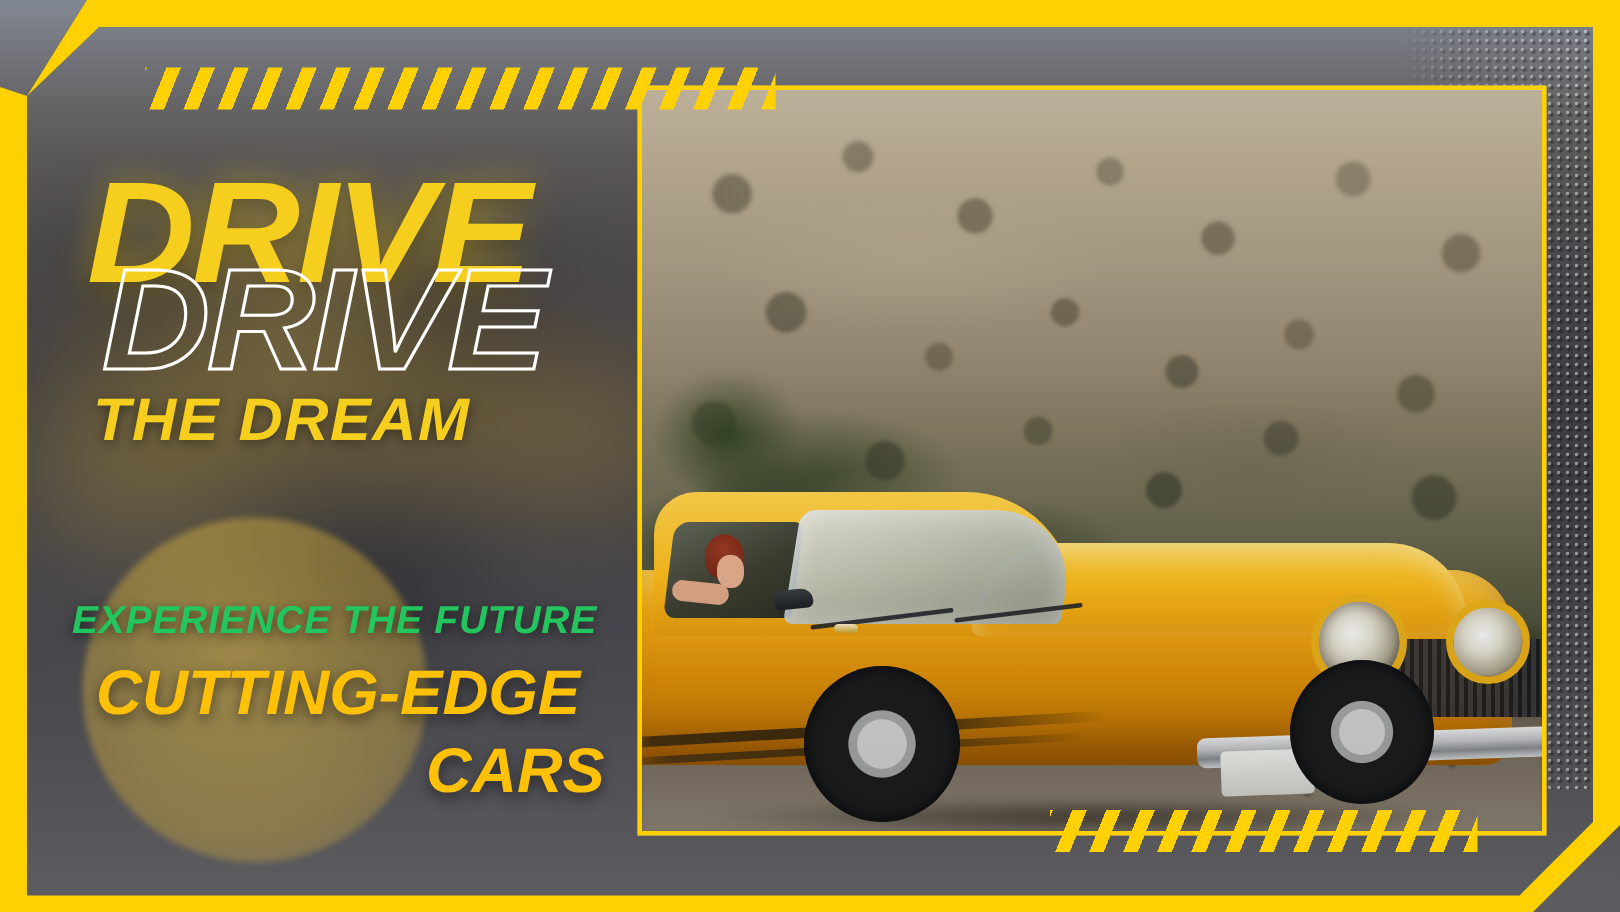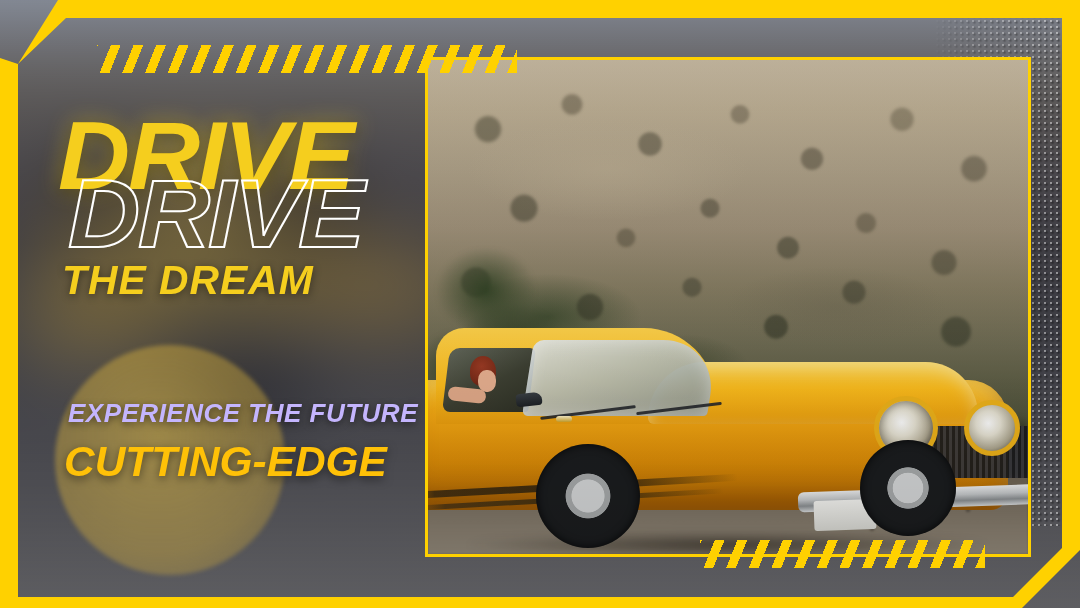--- a/index.html
+++ b/index.html
@@ -325,23 +325,23 @@
   }
   .the-dream{
     position:absolute; left:62px; top:258px;
     font-size:40px; font-weight:700; font-style:italic;
     color:#F5CE1E; letter-spacing:1px;
     transform:scaleX(1.02); transform-origin:left center;
     text-shadow:0 2px 8px rgba(0,0,0,.45);
     white-space:nowrap;
   }
   .experience{
-    position:absolute; left:68px; top:398px;
+    position:absolute; left:48px; top:398px;
     font-size:26px; font-weight:700; font-style:italic;
-    color:#c4b5fd; letter-spacing:.5px;
+    color:#22c55e; letter-spacing:.5px;
     transform:scaleX(1.0); transform-origin:left center;
     text-shadow:0 2px 7px rgba(0,0,0,.5);
     white-space:nowrap;
   }
   .cutting{
     position:absolute; left:64px; top:438px;
     font-size:42px; font-weight:700; font-style:italic;
     color:#FFC107; letter-spacing:0px;
     transform:scaleX(1.01); transform-origin:left center;
     text-shadow:0 3px 9px rgba(0,0,0,.5);
@@ -407,17 +407,18 @@
   <div class="stripes stripes-bottom"></div>
 
   <div class="text-col">
     <div class="drive-wrap">
       <div class="drive-main">DRIVE</div>
       <div class="drive-ghost">DRIVE</div>
     </div>
     <div class="the-dream">THE DREAM</div>
     <div class="experience">EXPERIENCE THE FUTURE</div>
     <div class="cutting">CUTTING-EDGE</div>
+    <div class="cars">CARS</div>
   </div>
 
   <div class="frame-outer"></div>
 
 </div>
 
 </body></html>

